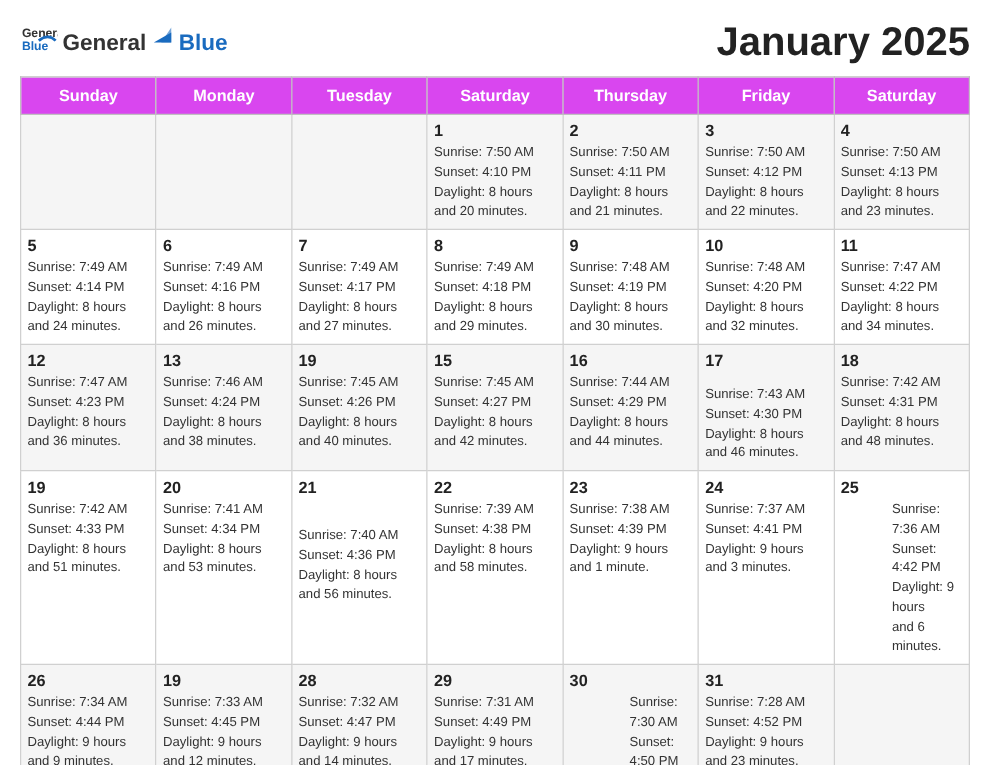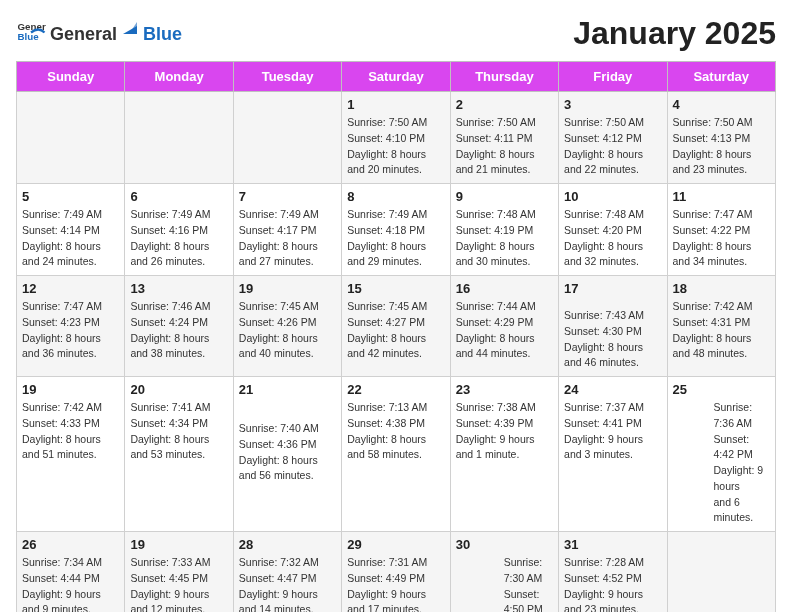--- a/index.html
+++ b/index.html
@@ -271,21 +271,21 @@
         </td>
         <td>
           <div class="day-num">21</div>
           <div class="cell-info" style="white-space: pre-line; margin-top: 24px;">Sunrise: 7:40 AM
 Sunset: 4:36 PM
 Daylight: 8 hours
 and 56 minutes.</div>
         </td>
         <td>
           <div class="day-num">22</div>
-          <div class="cell-info" style="white-space: pre-line;">Sunrise: 7:13 AM
+          <div class="cell-info" style="white-space: pre-line;">Sunrise: 7:39 AM
 Sunset: 4:38 PM
 Daylight: 8 hours
 and 58 minutes.</div>
         </td>
         <td>
           <div class="day-num">23</div>
           <div class="cell-info" style="white-space: pre-line;">Sunrise: 7:38 AM
 Sunset: 4:39 PM
 Daylight: 9 hours
 and 1 minute.</div>

